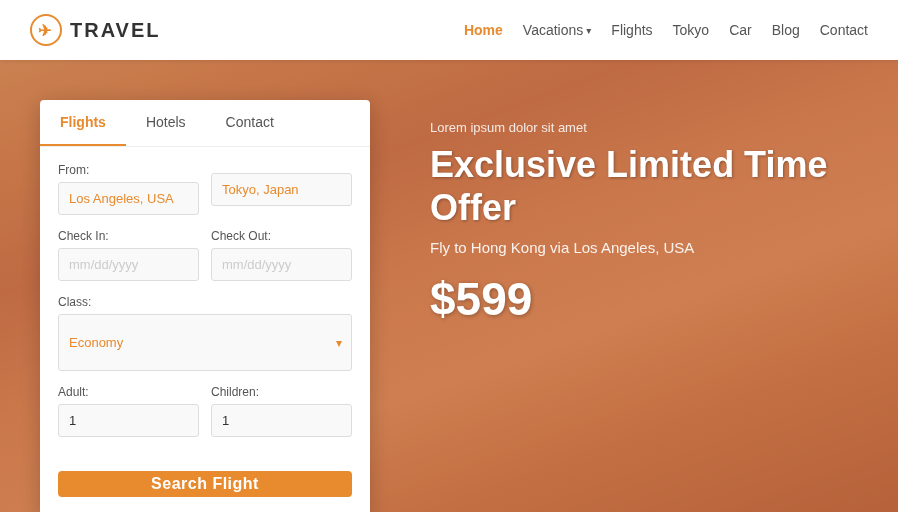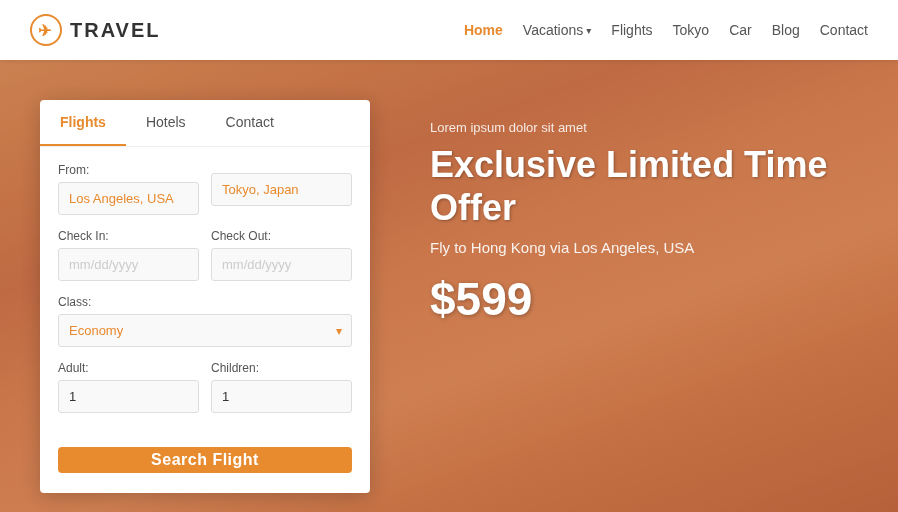--- a/index.html
+++ b/index.html
@@ -133,21 +133,21 @@
       border-radius: 3px;
       font-size: 13px;
       color: #e88a2e;
       background: #f9f9f9;
     }
     .form-input::placeholder {
       color: #ccc;
     }
     .form-select {
       width: 100%;
-      padding: 8px 10px;
+      padding: 20px 10px;
       border: 1px solid #ddd;
       border-radius: 3px;
       font-size: 13px;
       color: #e88a2e;
       background: #f9f9f9;
       appearance: none;
       -webkit-appearance: none;
       cursor: pointer;
     }
     .select-wrapper {

